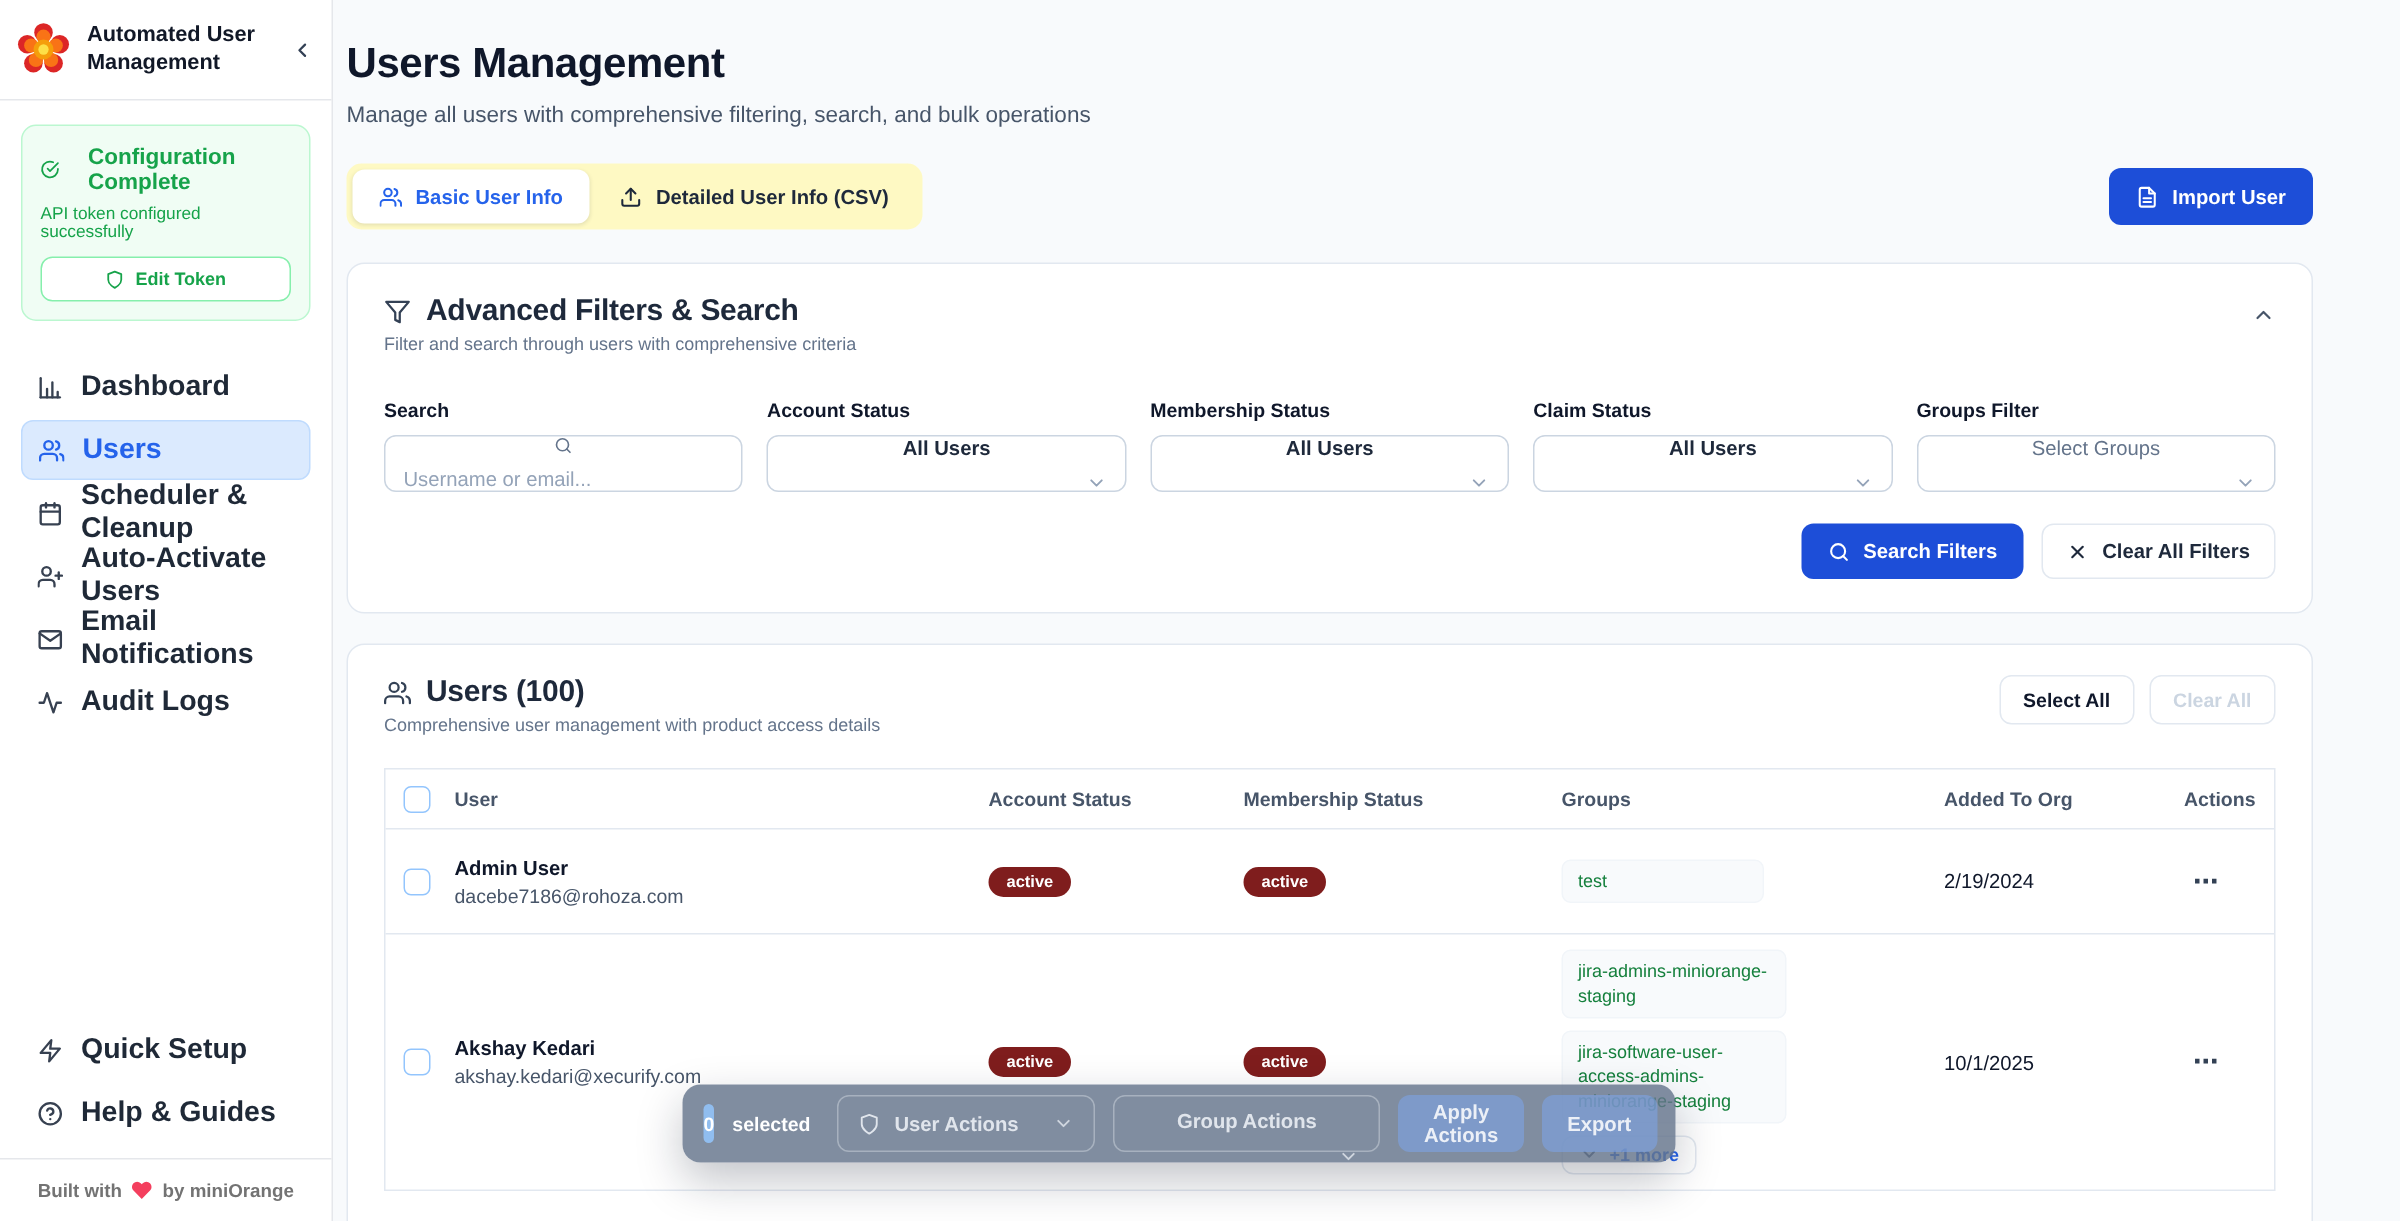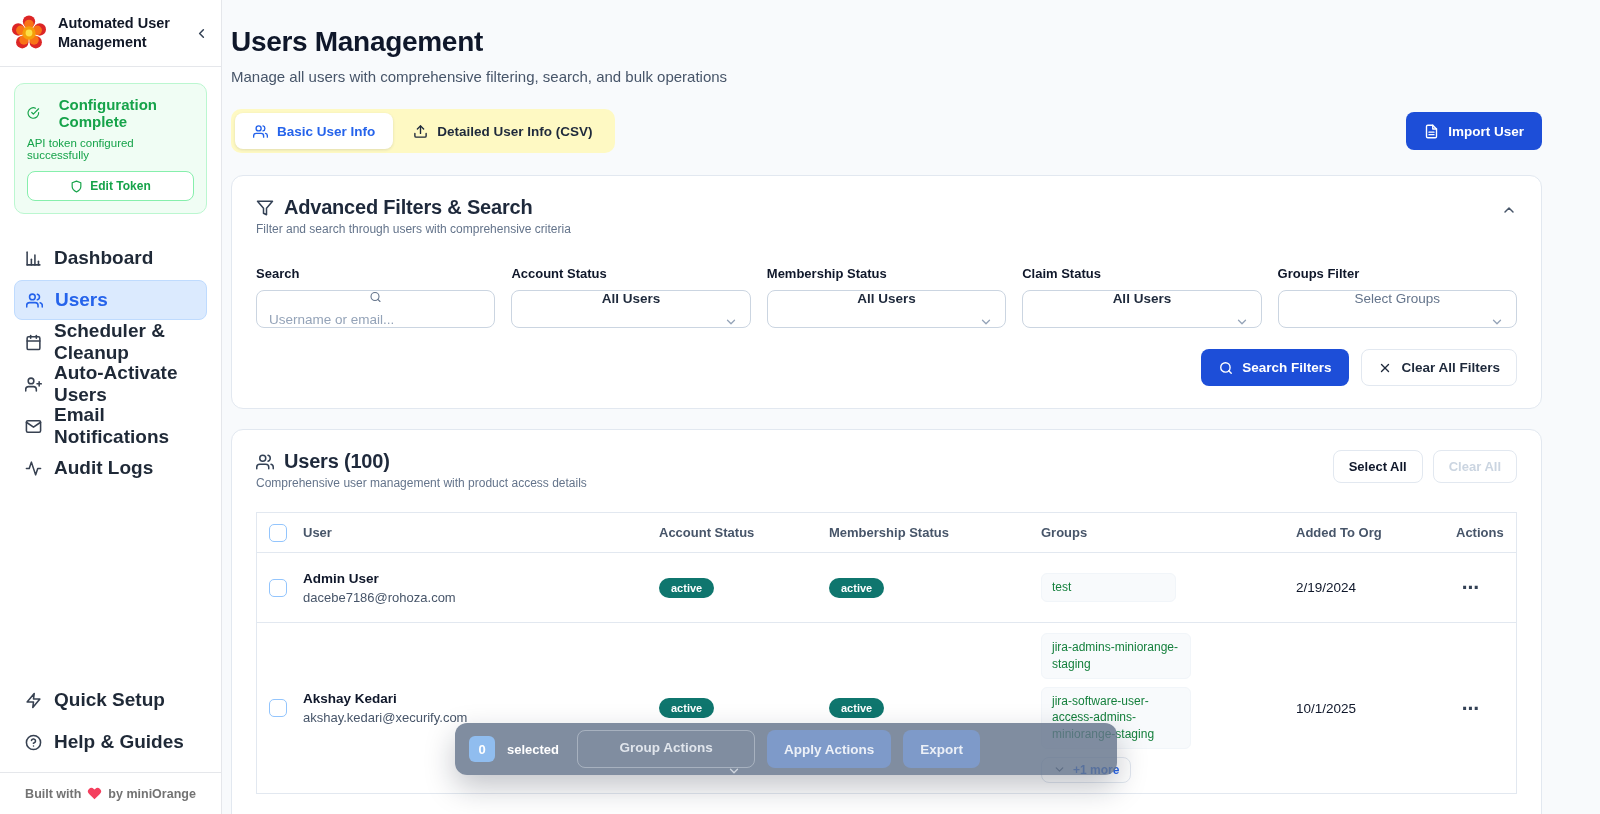--- a/index.html
+++ b/index.html
@@ -80,21 +80,21 @@
   .trow { display:grid; grid-template-columns:46px 356px 170px 212px 255px 160px 1fr;
     align-items:center; padding:0 0; }
   .trow.head { height:40px; color:#475569; font-size:13px; font-weight:600;
     border-bottom:1px solid #e2e8f0; }
   .trow.r1 { height:70px; border-bottom:1px solid #e2e8f0; }
   .trow.r2 { min-height:170px; align-items:center; }
   .cb { width:18px; height:18px; border:1.5px solid #93c5fd; border-radius:5px;
     background:#fff; margin-left:12px; cursor:pointer; }
   .uname { font-size:13.5px; font-weight:bold; color:#0f172a; }
   .uemail { margin-top:4px; font-size:13px; color:#475569; }
-  .pill { display:inline-block; background:#0f766e; color:#fff; font-size:11px;
+  .pill { display:inline-block; background:#7f1d1d; color:#fff; font-size:11px;
     font-weight:bold; padding:4px 12px; border-radius:999px; }
   .gtag { display:block; width:fit-content; max-width:150px; background:#f8fafc;
     border:1px solid #f1f5f9; border-radius:6px; padding:5px 10px; font-size:12px;
     color:#15803d; line-height:1.4; margin-bottom:8px; }
   .more-btn { display:inline-flex; align-items:center; gap:7px; background:#fff;
     border:1px solid #e2e8f0; border-radius:8px; padding:5px 11px; font-size:12px;
     font-weight:600; color:#2563eb; cursor:pointer; }
   .more-btn .chev { color:#475569; margin:0; }
   .added { font-size:13.5px; color:#0f172a; }
   .dots { font-size:17px; font-weight:bold; color:#334155; letter-spacing:1px; cursor:pointer; padding-left:6px;}
@@ -456,20 +456,31 @@
           <div class="added">10/1/2025</div>
           <div><span class="dots">⋯</span></div>
         </div>
       </div>
     </section>
   </main>
 
   <div class="bulk-bar">
     <span class="count-badge">0</span>
     <span class="sel-lab">selected</span>
+    <div class="ghost-dd" style="min-width:172px;">
+      <svg width="15" height="15" viewBox="0 0 24 24" fill="none" stroke="currentColor" stroke-width="2" stroke-linecap="round" stroke-linejoin="round">
+          <path d="M12 22s8-4 8-10V5l-8-3-8 3v7c0 6 8 10 8 10z"></path>
+        </svg>
+      <span>User Actions</span>
+      <span class="chev">
+          <svg width="14" height="14" viewBox="0 0 24 24" fill="none" stroke="currentColor" stroke-width="2.2" stroke-linecap="round" stroke-linejoin="round">
+            <polyline points="6 9 12 15 18 9"></polyline>
+          </svg>
+        </span>
+    </div>
     <div class="ghost-dd" style="min-width:178px;flex-direction:column;">
       <svg width="15" height="15" viewBox="0 0 24 24" fill="none" stroke="currentColor" stroke-width="2" stroke-linecap="round" stroke-linejoin="round">
           <path d="M17 21v-2a4 4 0 0 0-4-4H5a4 4 0 0 0-4 4v2"></path>
           <circle cx="9" cy="7" r="4"></circle>
           <path d="M23 21v-2a4 4 0 0 0-3-3.87"></path>
           <path d="M16 3.13a4 4 0 0 1 0 7.75"></path>
         </svg>
       <span>Group Actions</span>
       <span class="chev">
           <svg width="14" height="14" viewBox="0 0 24 24" fill="none" stroke="currentColor" stroke-width="2.2" stroke-linecap="round" stroke-linejoin="round">

